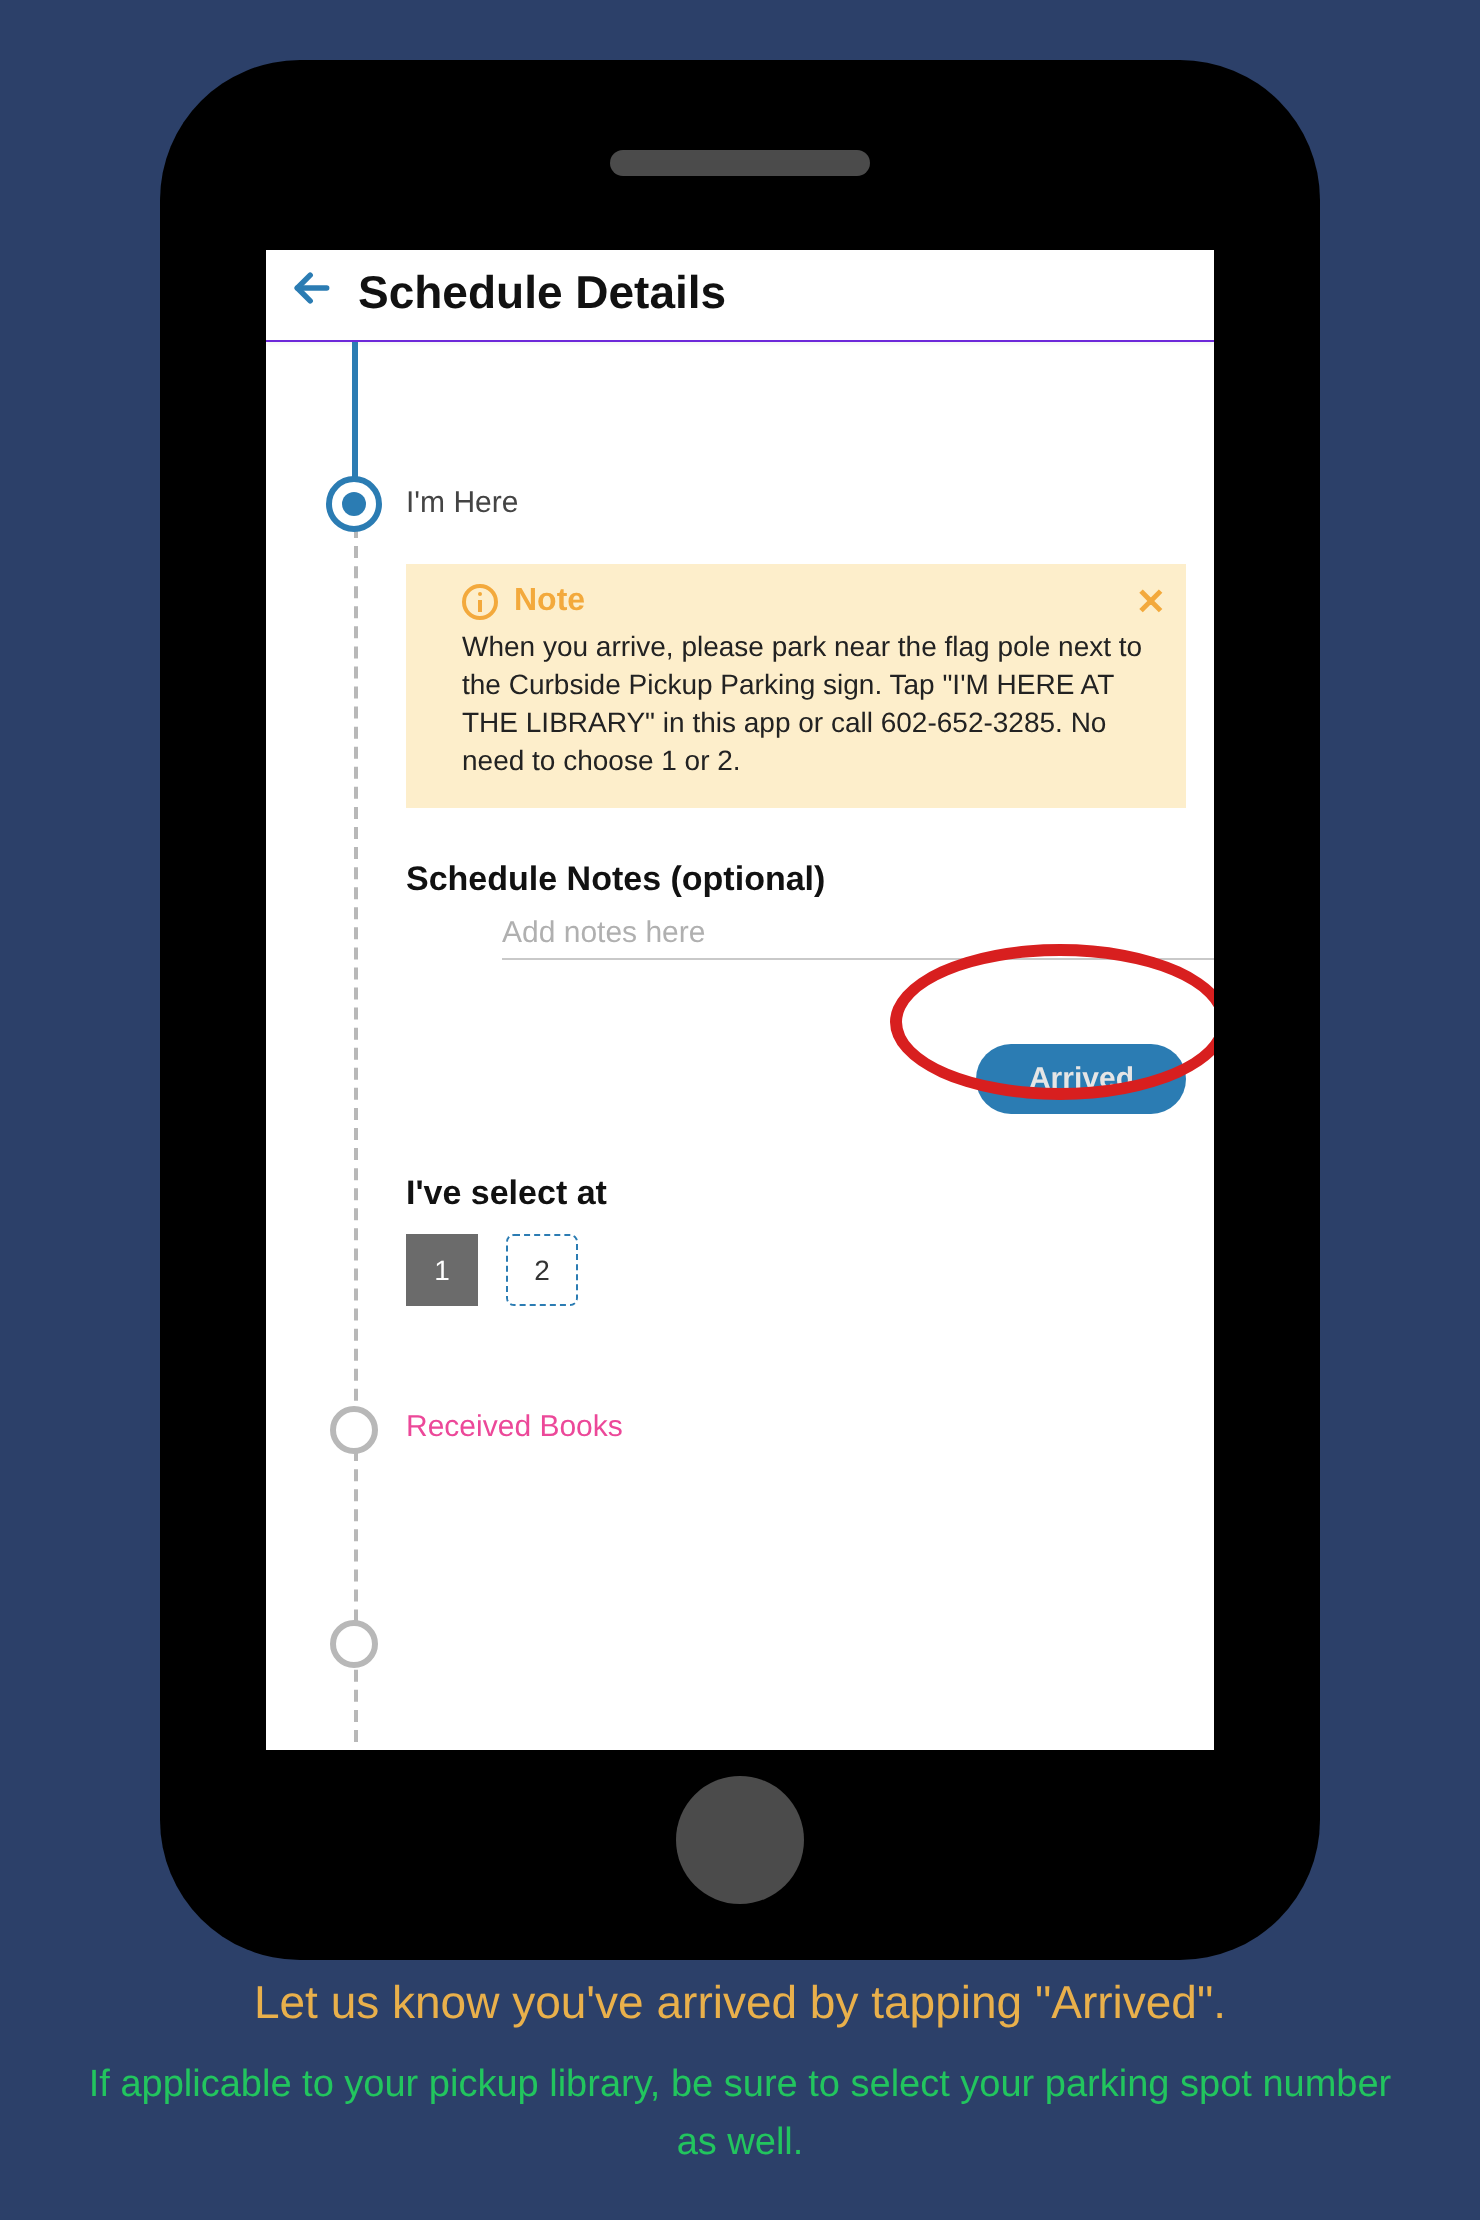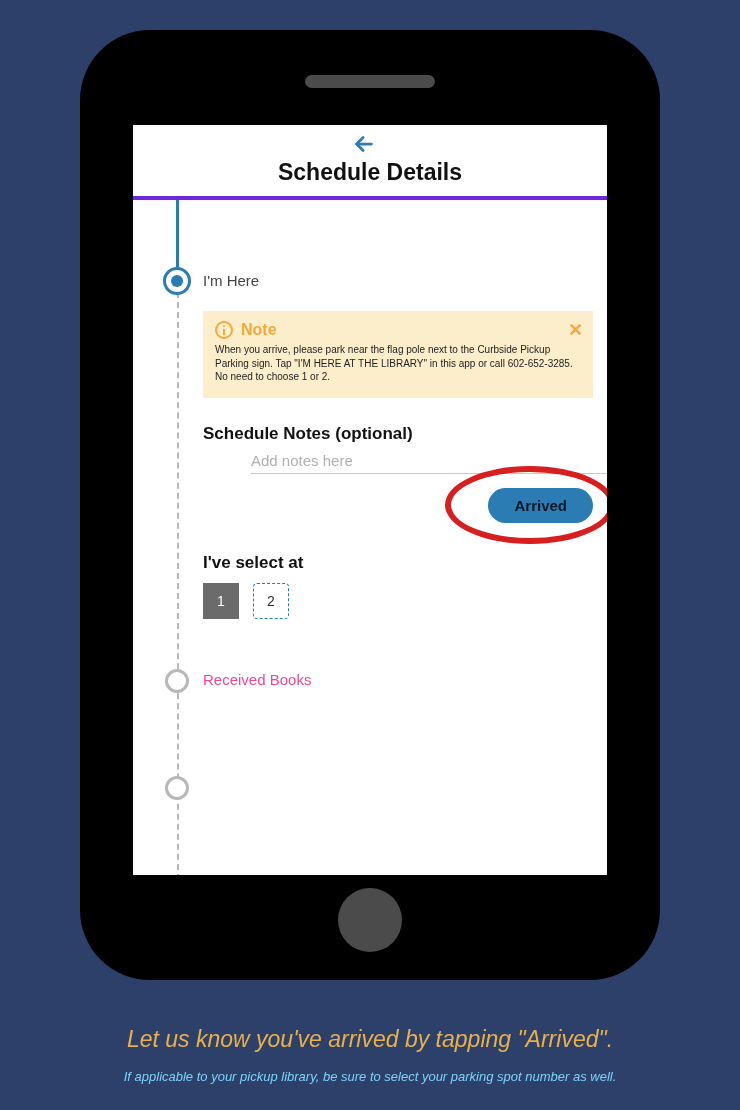--- a/index.html
+++ b/index.html
@@ -45,23 +45,22 @@
     width: 100%;
     height: 100%;
     background: #fff;
     overflow: hidden;
     position: relative;
   }
   .app-header {
     display: flex;
     align-items: center;
     padding: 8px 12px 10px 12px;
-    border-bottom: 4px solid #6d28d9;
+    border-bottom: 1px solid #6d28d9;
     box-shadow: 0 1px 2px rgba(0,0,0,0.05);
-    flex-direction: column;
   }
   .back-arrow {
     color: #2b7cb3;
     font-size: 24px;
     margin-right: 12px;
     font-weight: bold;
     line-height: 1;
   }
   .header-title {
     font-size: 23px;
@@ -124,21 +123,21 @@
     border: 3px solid #b8b8b8;
   }
   .step-title {
     font-size: 15px;
     color: #444;
     padding-top: 72px;
   }
   .note-card {
     margin-top: 22px;
     background: #fdeecb;
-    padding: 10px 12px 14px 12px;
+    padding: 10px 12px 14px 28px;
     position: relative;
   }
   .note-head {
     display: flex;
     align-items: center;
     gap: 8px;
     margin-bottom: 4px;
   }
   .note-info-icon {
     width: 18px;
@@ -176,21 +175,21 @@
   }
   .note-close {
     position: absolute;
     right: 10px;
     top: 8px;
     color: #f3a93c;
     font-size: 18px;
     font-weight: 700;
   }
   .note-body {
-    font-size: 10px;
+    font-size: 14px;
     line-height: 1.35;
     color: #222;
   }
   .arrival-label {
     font-size: 17px;
     font-weight: 800;
     color: #111;
     margin-top: 26px;
   }
   .arrival-input {
@@ -205,27 +204,28 @@
   }
   .arrival-input::placeholder { color: #b0b0b0; }
   .arrived-row {
     text-align: right;
     margin-top: 14px;
     position: relative;
   }
   .arrived-btn {
     display: inline-block;
     background: #2b7cb3;
-    color: #0f172a;
+    color: #e5e5e5;
     font-weight: 700;
     font-size: 15px;
     padding: 9px 26px;
     border-radius: 20px;
     position: relative;
     z-index: 2;
+    margin-top: 28px;
   }
   .highlight-ring {
     position: absolute;
     right: -22px;
     top: -22px;
     width: 170px;
     height: 78px;
     border: 6px solid #d81f1f;
     border-radius: 50%;
     z-index: 3;
@@ -275,31 +275,30 @@
     height: 20px;
   }
   .step3 .step-marker.pending { top: 0; }
   .caption {
     position: absolute;
     left: 0;
     right: 0;
     bottom: 0;
     text-align: center;
     padding: 14px 40px 24px 40px;
-    font-style: italic;
   }
   .caption-main {
     color: #e9b04b;
     font-size: 23px;
     font-weight: 400;
     margin-bottom: 14px;
   }
   .caption-sub {
-    color: #7dd3fc;
-    font-size: 13px;
+    color: #22c55e;
+    font-size: 19px;
     line-height: 1.5;
   }
 </style>
 </head>
 <body>
 
 <div class="phone-frame">
   <div class="phone-speaker"></div>
   <div class="phone-home"></div>
 

